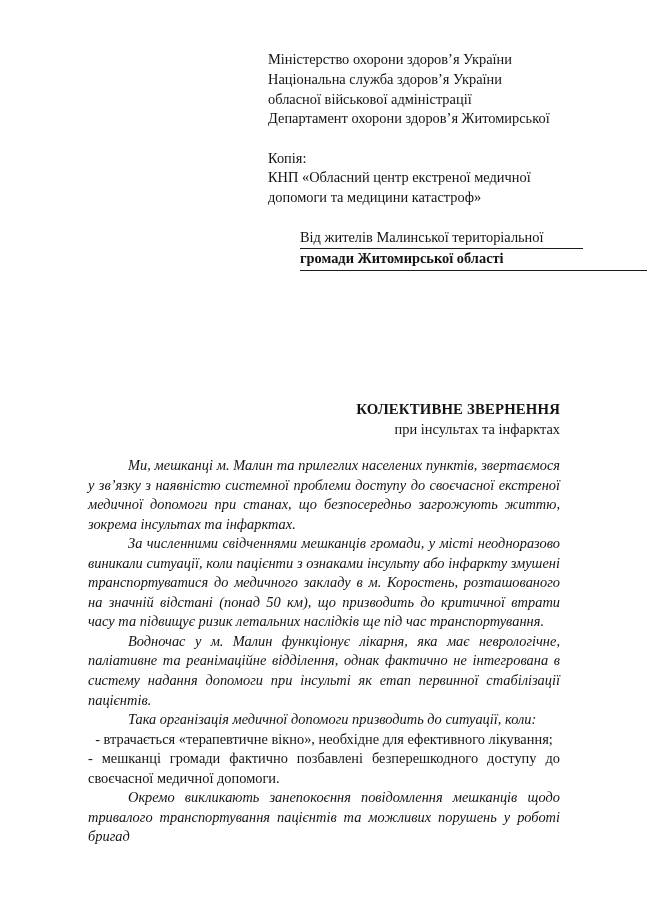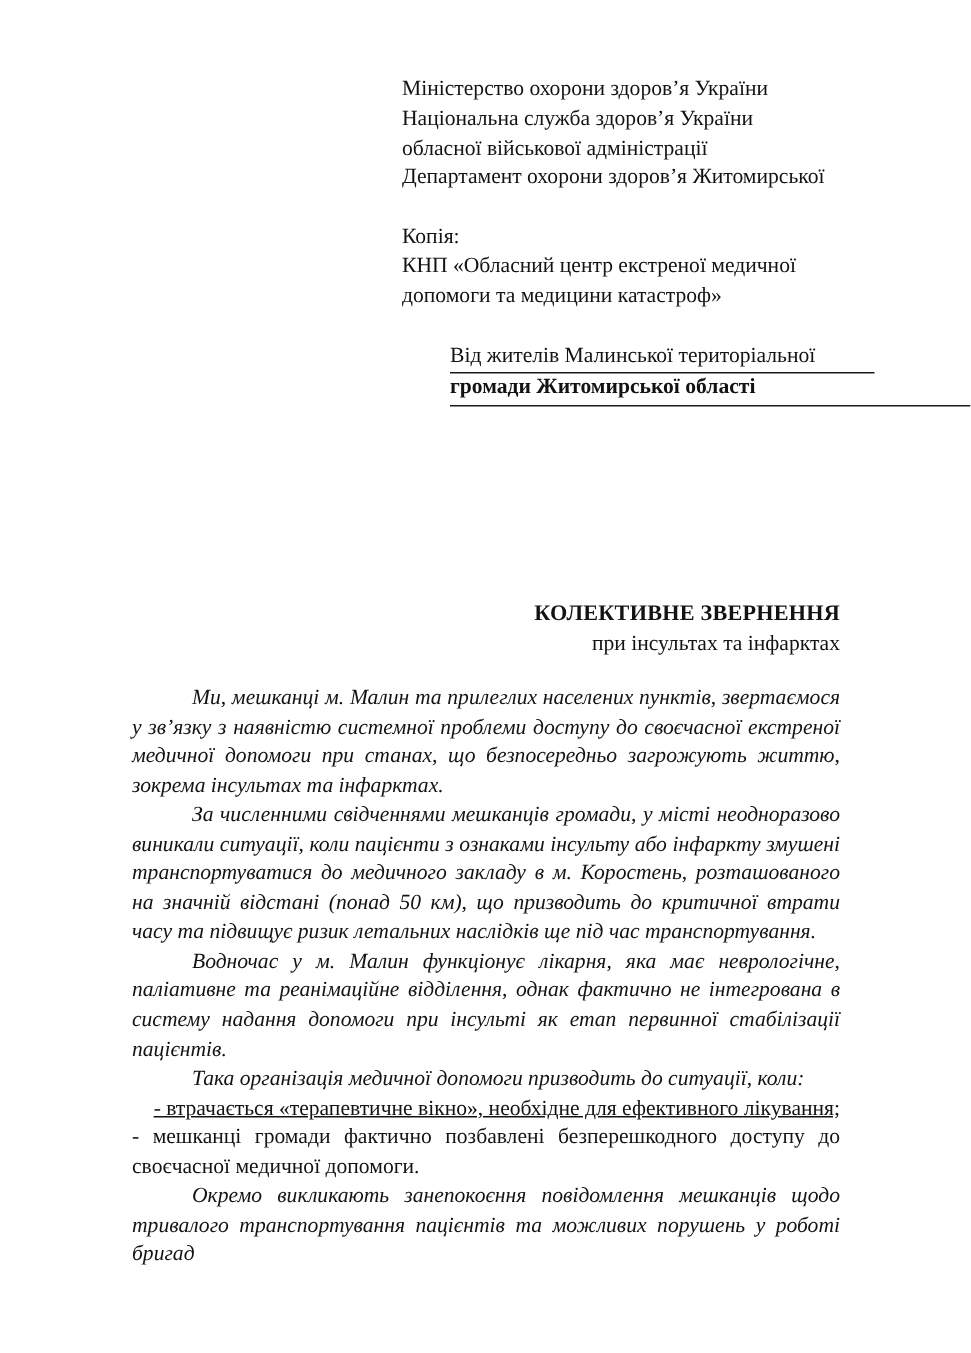--- a/index.html
+++ b/index.html
@@ -95,22 +95,21 @@
     font-style: italic;
   }
   .bullet {
     font-size: 14.4px;
     line-height: 19.55px;
     text-align: justify;
     text-indent: 0;
     margin: 0;
   }
   .bullet.nojust {
-    text-align: right;
-    text-decoration: underline;
+    text-align: center;
   }
   .para.nojust {
     text-align: left;
   }
 </style>
 </head>
 <body>
 
 <div class="page">
 

